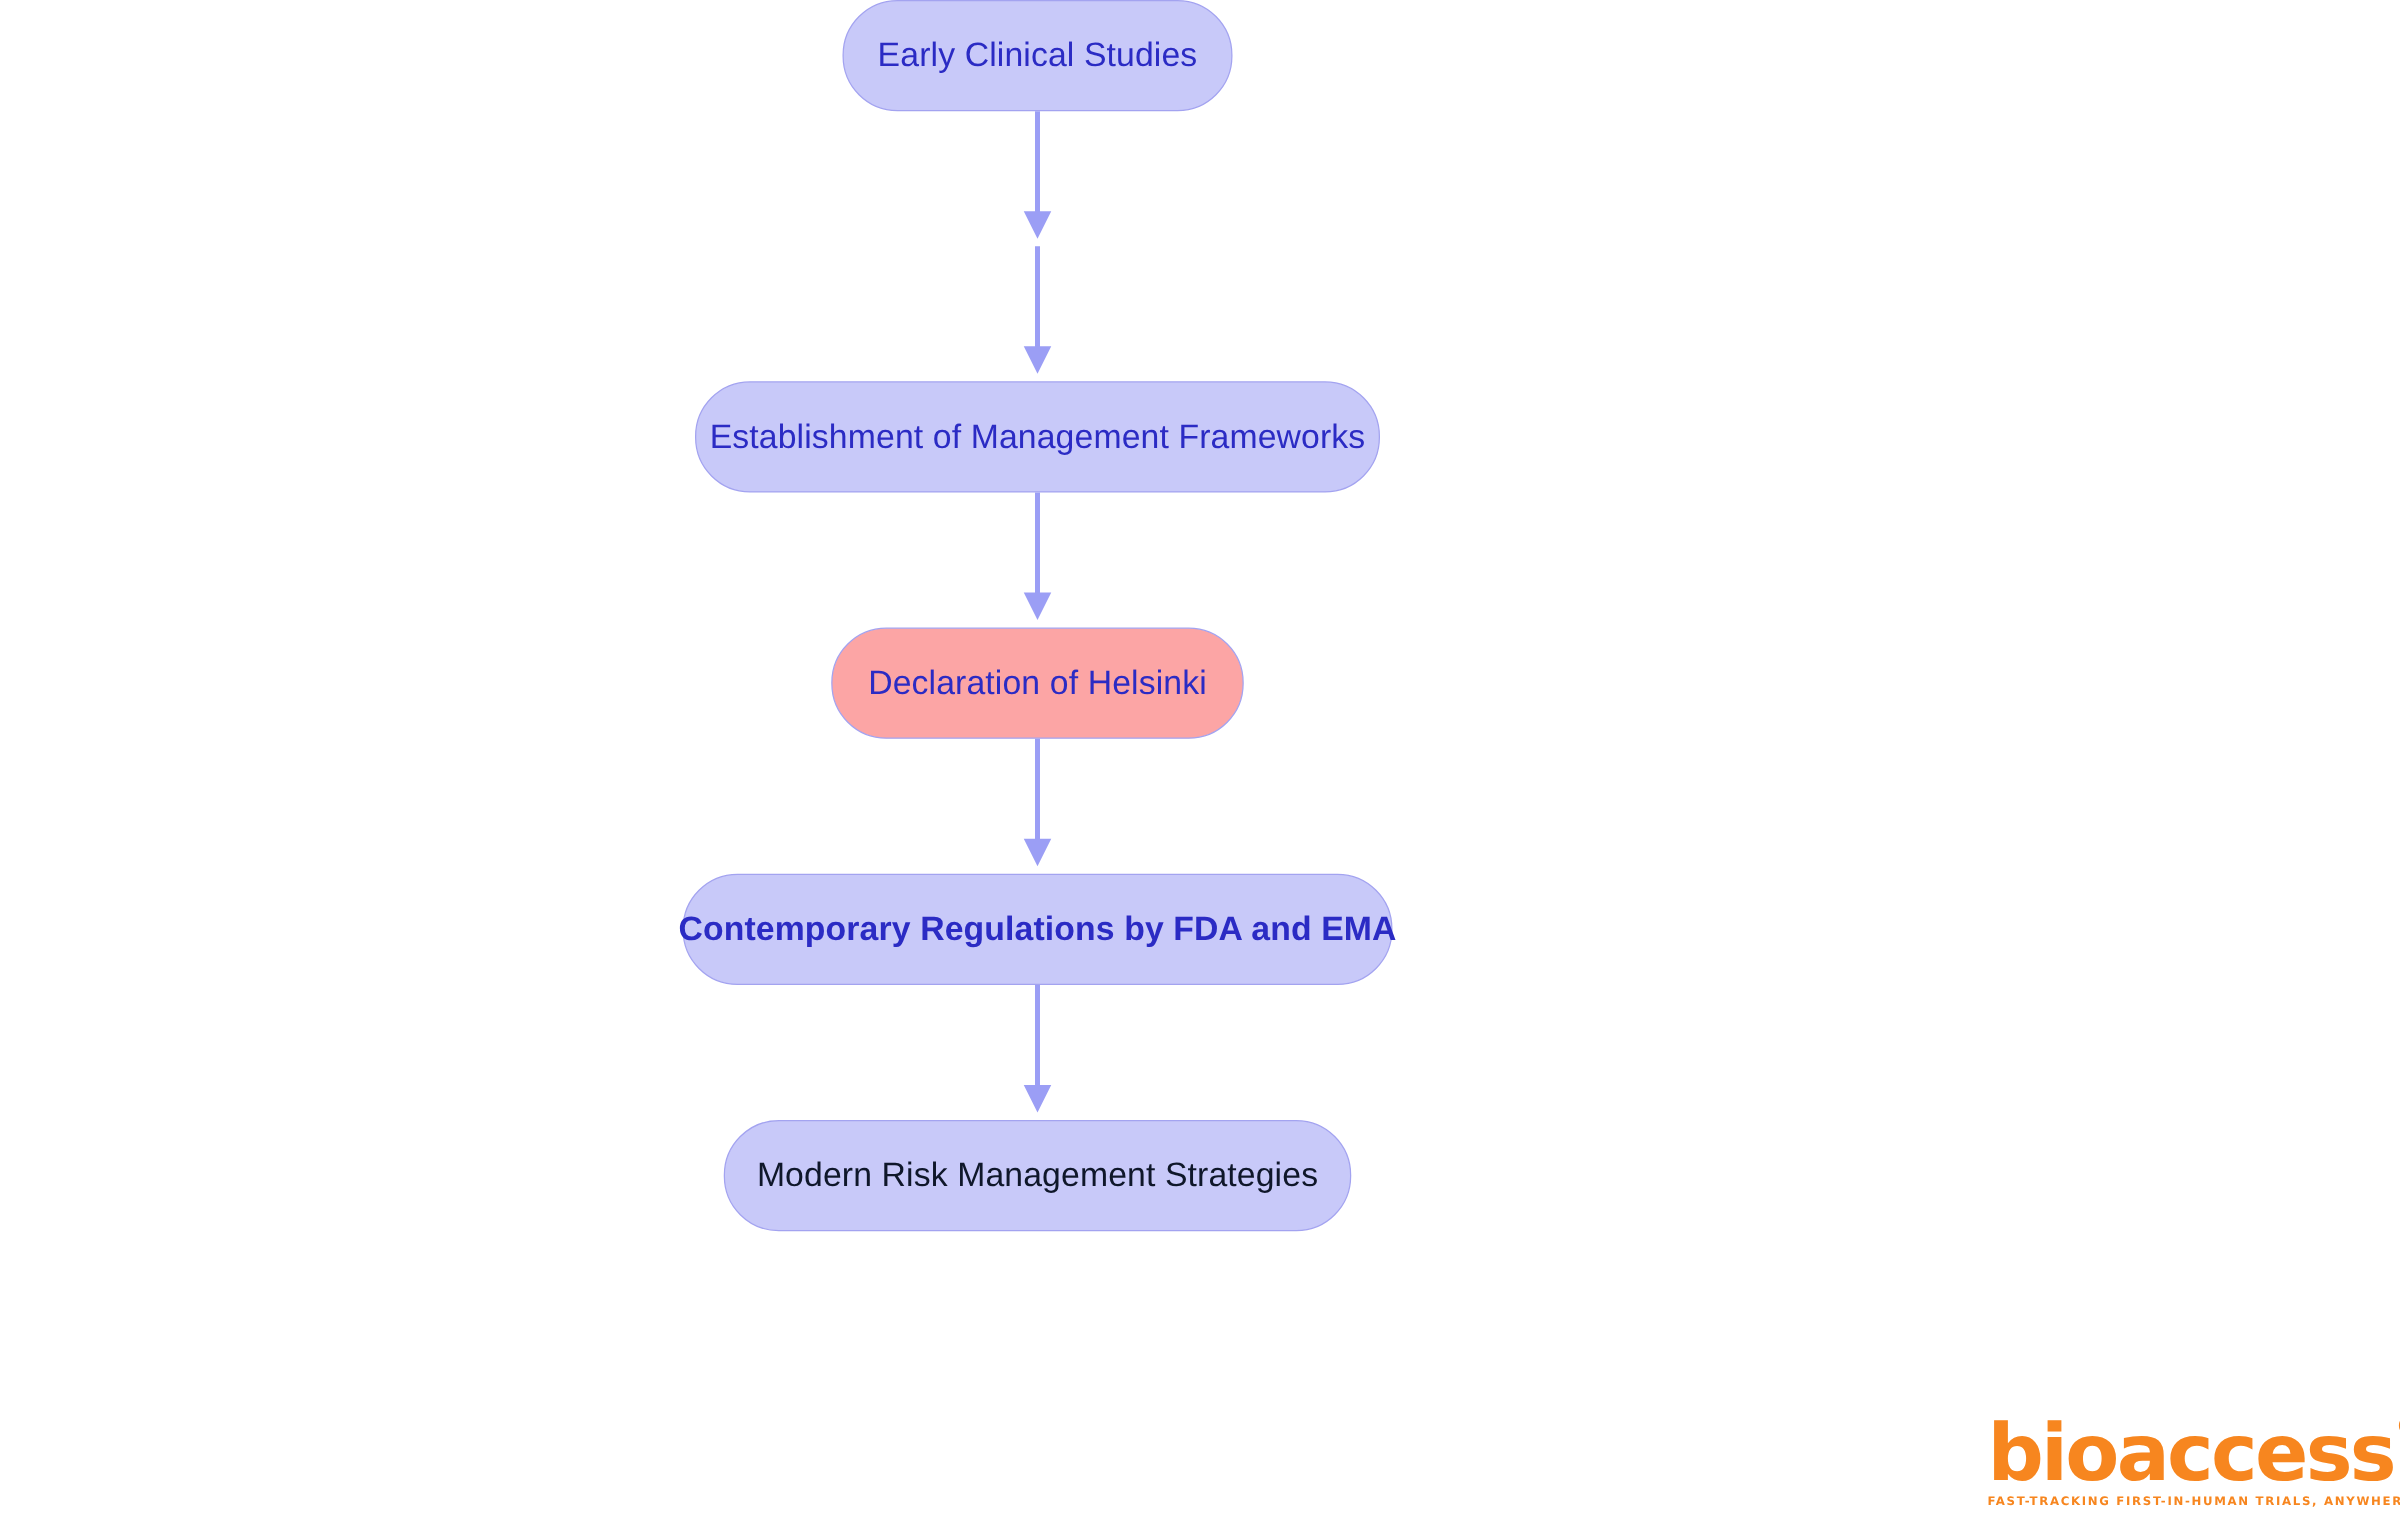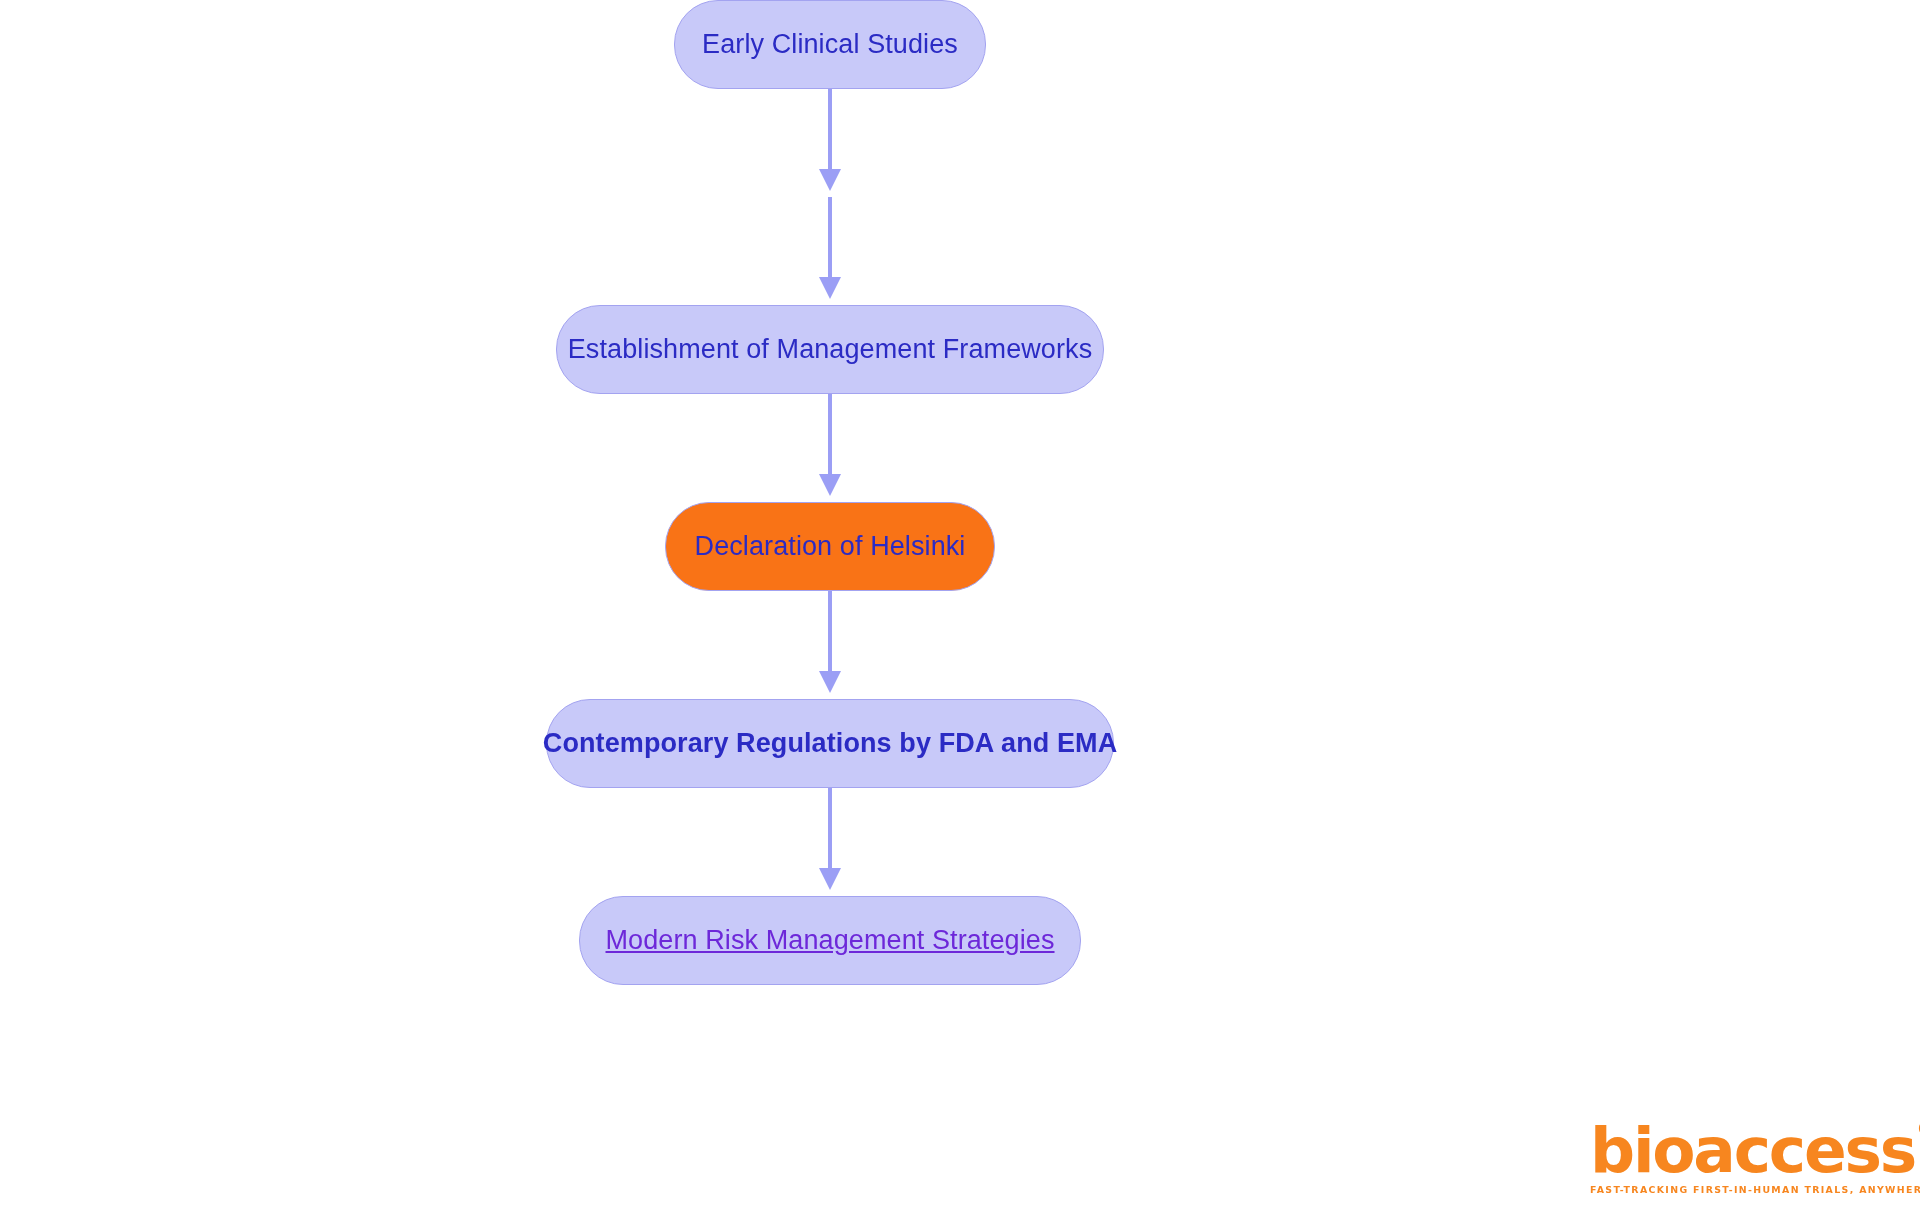--- a/index.html
+++ b/index.html
@@ -82,21 +82,21 @@
     height: 0;
     border-left: 11px solid transparent;
     border-right: 11px solid transparent;
     border-top: 22px solid #9b9ef5;
   }
 
   
   #logo {
     position: absolute;
     right: 30px;
-    bottom: 20px;
+    bottom: 8px;
     width: 300px;
     text-align: left;
     user-select: none;
   }
   #logo .wordmark {
     position: relative;
     display: inline-block;
     color: #f7861f;
     font-family: "DejaVu Sans", sans-serif;
     font-weight: 700;
@@ -152,21 +152,21 @@
         <span>Establishment of Management Frameworks</span>
       </div>
     </div>
 
     <div class="connector">
       <div class="shaft" style="background: rgb(155, 158, 245);"></div>
       <div class="head" style="border-top-color: rgb(155, 158, 245);"></div>
     </div>
 
     <div class="node-row">
-      <div class="node" style="width: 330px; background: #f97316; border-color: rgb(163, 163, 240); color: rgb(43, 43, 196);">
+      <div class="node" style="width: 330px; background: #fca5a5; border-color: rgb(163, 163, 240); color: rgb(43, 43, 196);">
         <span>Declaration of Helsinki</span>
       </div>
     </div>
 
     <div class="connector">
       <div class="shaft" style="background: rgb(155, 158, 245);"></div>
       <div class="head" style="border-top-color: rgb(155, 158, 245);"></div>
     </div>
 
     <div class="node-row">
@@ -174,21 +174,21 @@
         <span>Contemporary Regulations by FDA and EMA</span>
       </div>
     </div>
 
     <div class="connector">
       <div class="shaft" style="background: rgb(155, 158, 245);"></div>
       <div class="head" style="border-top-color: rgb(155, 158, 245);"></div>
     </div>
 
     <div class="node-row">
-      <div class="node" style="width: 502px; background: rgb(200, 201, 249); border-color: rgb(163, 163, 240); color: #6d28d9; text-decoration: underline;">
+      <div class="node" style="width: 502px; background: rgb(200, 201, 249); border-color: rgb(163, 163, 240); color: #0f172a;">
         <span>Modern Risk Management Strategies</span>
       </div>
     </div>
 
   </div>
 
   <div id="logo">
     <div class="wordmark" style="color: rgb(247, 134, 31);">
       <span>bioaccess</span>
       <span class="reg">®</span>

